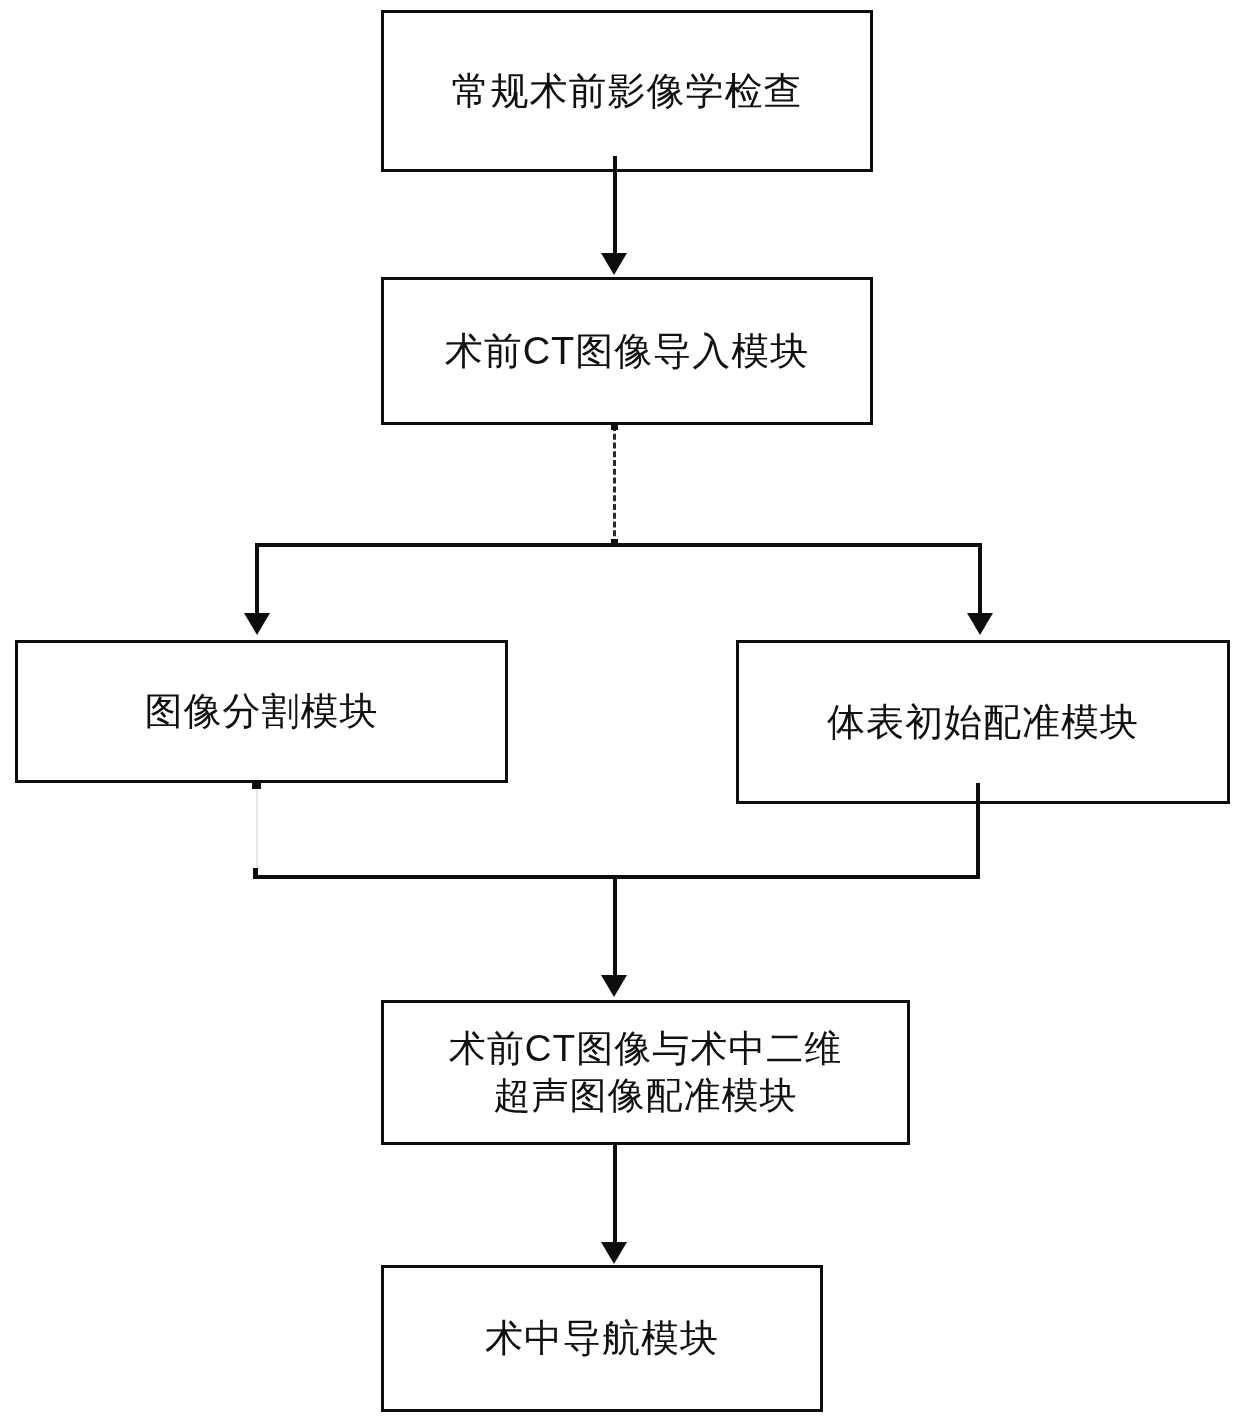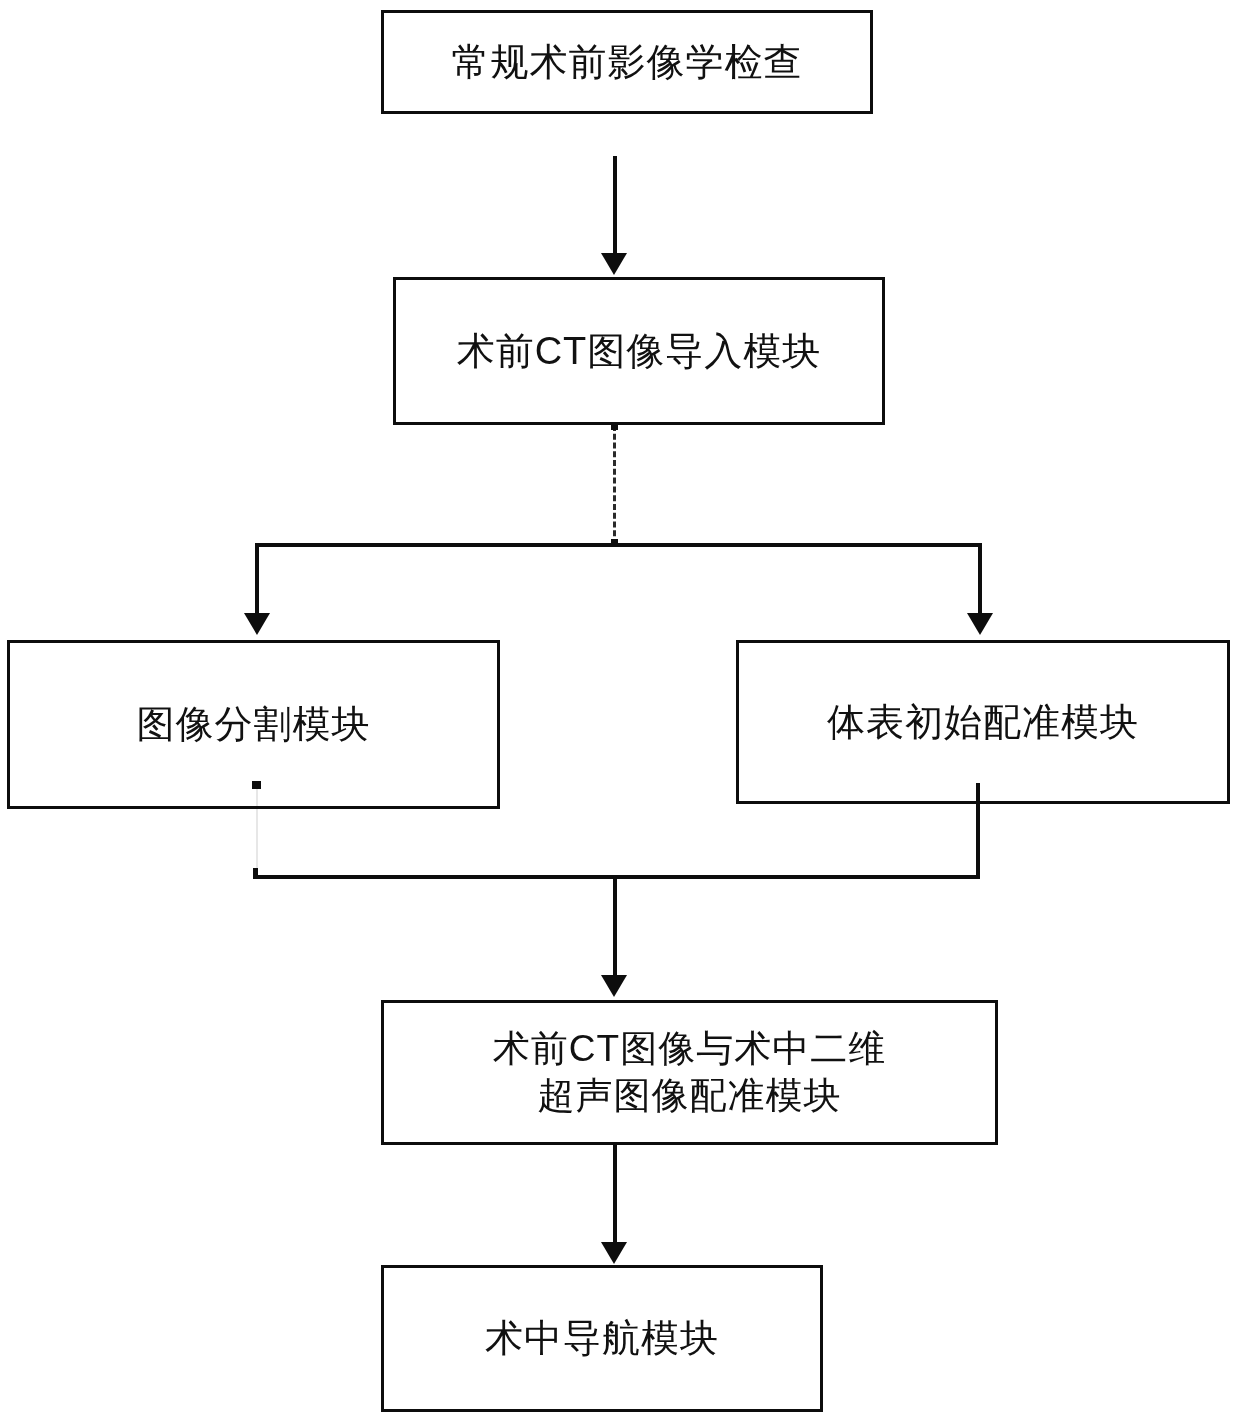--- a/index.html
+++ b/index.html
@@ -73,63 +73,63 @@
   .stub {
     position: absolute;
     background: #0d0d0d;
   }
 </style>
 </head>
 <body>
 
 <div id="canvas">
 
-  <div class="node" style="left:381px; top:10px; width:492px; height:104px;">
+  <div class="node" style="left:381px; top:10px; width:492px; height:162px;">
     <span class="label">常规术前影像学检查</span>
   </div>
 
   <div class="edge-v" style="left:613px; top:156px; height:100px;"></div>
   <div class="arrow-head" style="left:601px; top:253px;"></div>
 
-  <div class="node" style="left:381px; top:277px; width:492px; height:148px;margin-left:12px;">
+  <div class="node" style="left:381px; top:277px; width:492px; height:148px;">
     <span class="label">术前CT图像导入模块</span>
   </div>
 
   <div class="edge-v dashed" style="left:613px; top:425px; height:120px;"></div>
   <div class="stub" style="left:611px; top:423px; width:7px; height:7px;"></div>
   <div class="stub" style="left:611px; top:539px; width:7px; height:7px;"></div>
 
   <div class="edge-h" style="left:255px; top:543px; width:727px;"></div>
 
   <div class="edge-v" style="left:255px; top:543px; height:73px;"></div>
   <div class="arrow-head" style="left:244px; top:613px;"></div>
 
   <div class="edge-v" style="left:978px; top:543px; height:73px;"></div>
   <div class="arrow-head" style="left:967px; top:613px;"></div>
 
-  <div class="node" style="left:7px; top:640px; width:493px; height:169px;">
+  <div class="node" style="left:15px; top:640px; width:493px; height:143px;">
     <span class="label">图像分割模块</span>
   </div>
 
   <div class="node" style="left:736px; top:640px; width:494px; height:164px;">
     <span class="label">体表初始配准模块</span>
   </div>
 
   <div class="edge-v faint" style="left:256px; top:783px; height:94px;"></div>
   <div class="stub" style="left:252px; top:781px; width:9px; height:8px;"></div>
   <div class="stub" style="left:253px; top:868px; width:5px; height:11px;"></div>
 
   <div class="edge-v" style="left:976px; top:783px; height:96px;"></div>
 
   <div class="edge-h" style="left:255px; top:875px; width:725px;"></div>
 
   <div class="edge-v" style="left:613px; top:875px; height:103px;"></div>
   <div class="arrow-head" style="left:601px; top:975px;"></div>
 
-  <div class="node two-line" style="left:381px; top:1000px; width:617px; height:145px;">
+  <div class="node two-line" style="left:381px; top:1000px; width:529px; height:145px;">
     <span class="label">术前CT图像与术中二维
 超声图像配准模块</span>
   </div>
 
   <div class="edge-v" style="left:613px; top:1145px; height:100px;"></div>
   <div class="arrow-head" style="left:601px; top:1242px;"></div>
 
   <div class="node" style="left:381px; top:1265px; width:442px; height:147px;">
     <span class="label">术中导航模块</span>
   </div>

